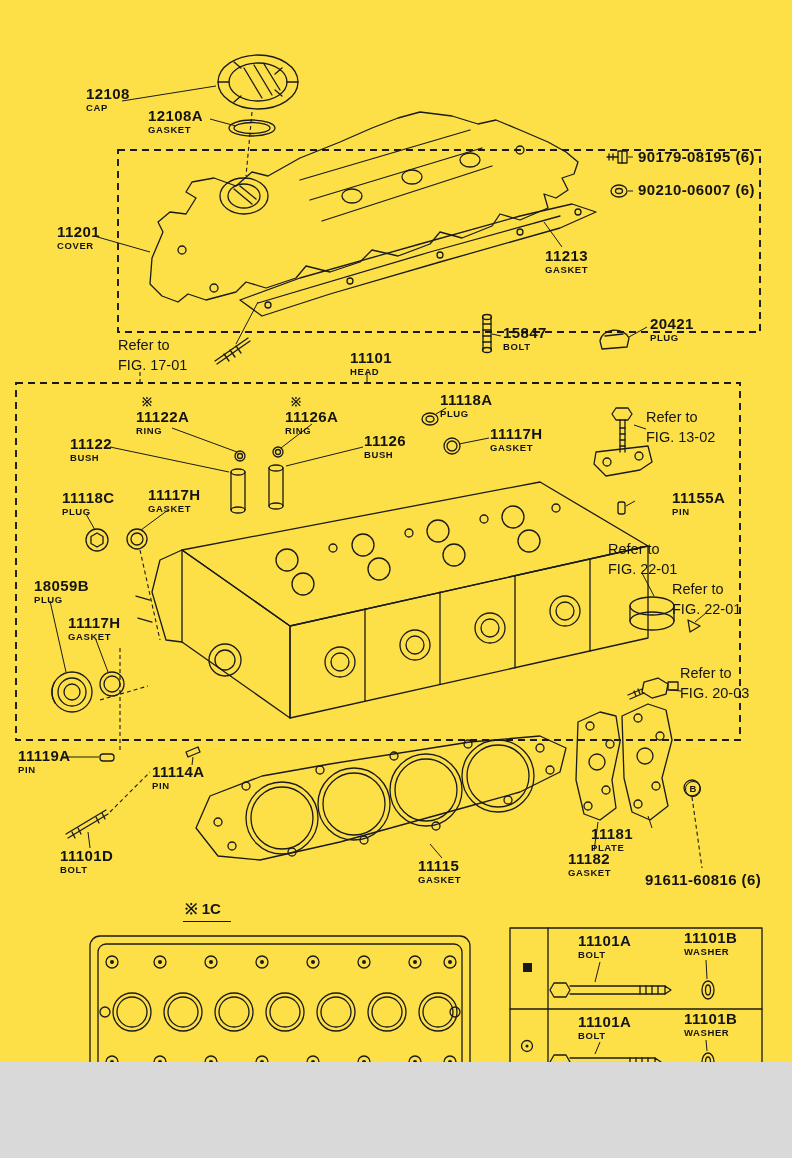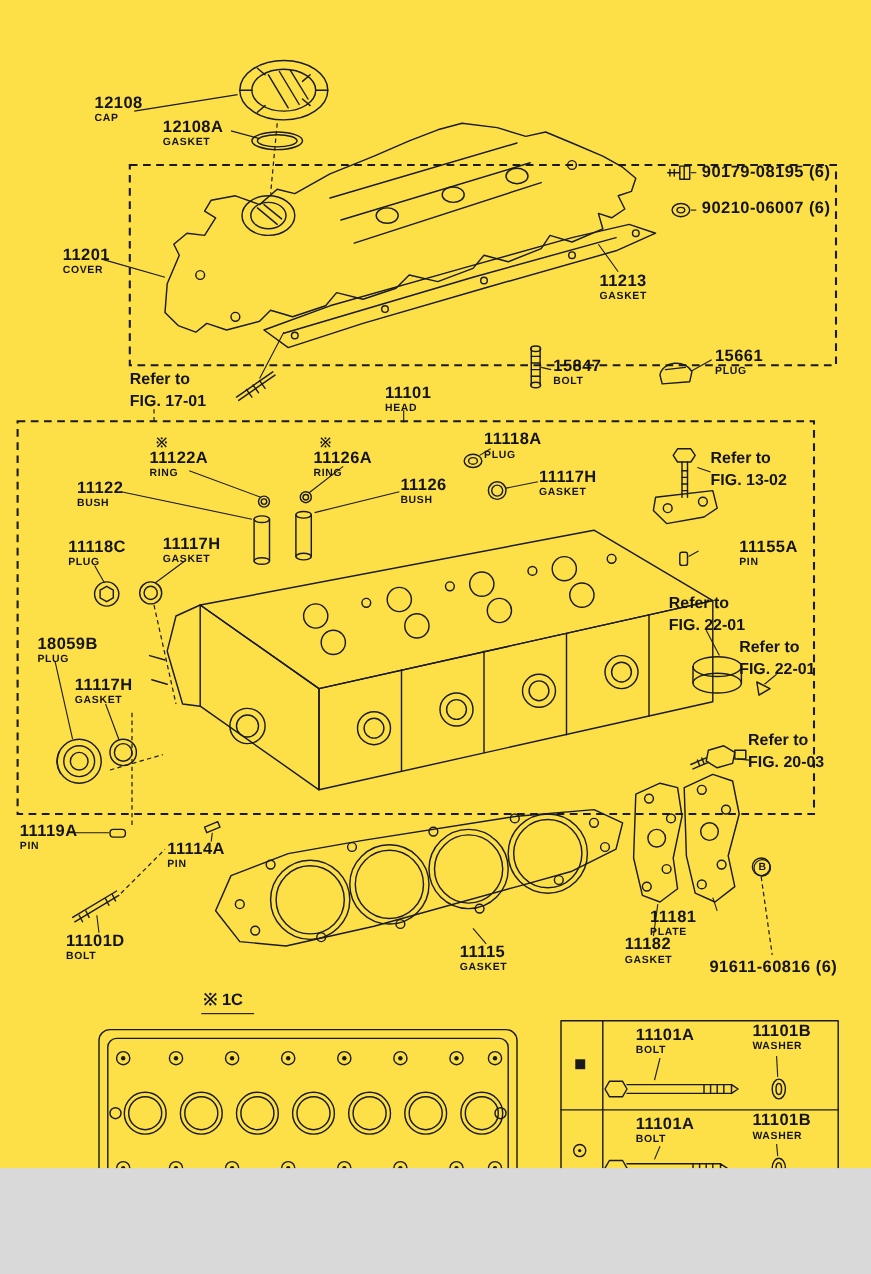--- a/index.html
+++ b/index.html
@@ -8,21 +8,21 @@
   .art{position:absolute;left:0;top:0;}
   .ln{stroke:#1a1a1a;fill:none;stroke-width:1.3;stroke-linecap:round;stroke-linejoin:round;}
   .tn{stroke:#1a1a1a;fill:none;stroke-width:1;}
   .dash{stroke:#1a1a1a;fill:none;stroke-width:1.9;stroke-dasharray:7 5;}
   .dsh2{stroke:#1a1a1a;fill:none;stroke-width:1.1;stroke-dasharray:4 3;}
   .fl{fill:#1a1a1a;stroke:none;}
   .lbl{position:absolute;font-weight:bold;white-space:nowrap;line-height:1;}
   .lbl .mark{font-size:12px;display:block;margin:0 0 1px 6px;}
   .lbl .num{font-size:15px;letter-spacing:.4px;display:block;}
   .lbl .desc{font-size:9.5px;letter-spacing:.6px;display:block;margin-top:2px;}
-  .refer{position:absolute;font-weight:bold;font-size:14.5px;line-height:1.35;white-space:nowrap;}
+  .refer{position:absolute;font-weight:normal;font-size:14.5px;line-height:1.35;white-space:nowrap;}
   .note{position:absolute;font-weight:bold;font-size:15px;border-bottom:1.6px solid #141414;padding:0 10px 3px 2px;}
   .circle-b{position:absolute;width:14px;height:14px;border:1.5px solid #141414;border-radius:50%;
             font-size:9.5px;font-weight:bold;line-height:14px;text-align:center;}
   .footer{position:absolute;font-weight:bold;font-size:15px;letter-spacing:.4px;}
 </style>
 </head>
 <body>
 
 <div class="page">
 
@@ -454,21 +454,21 @@
 </div>
 <div class="refer" style="left:118px;top:336px">
   <div>Refer to</div>
       <div>FIG. 17-01</div>
 </div>
 <div class="lbl" style="left:503px;top:325px">
   <span class="num">15847</span>
   <span class="desc">BOLT</span>
 </div>
 <div class="lbl" style="left:650px;top:316px">
-  <span class="num">15661</span>
+  <span class="num">20421</span>
   <span class="desc">PLUG</span>
 </div>
 <div class="lbl" style="left:350px;top:350px">
   <span class="num">11101</span>
   <span class="desc">HEAD</span>
 </div>
 <div class="lbl" style="left:136px;top:396px">
   <span class="mark">※</span>
   <span class="num">11122A</span>
   <span class="desc">RING</span>

